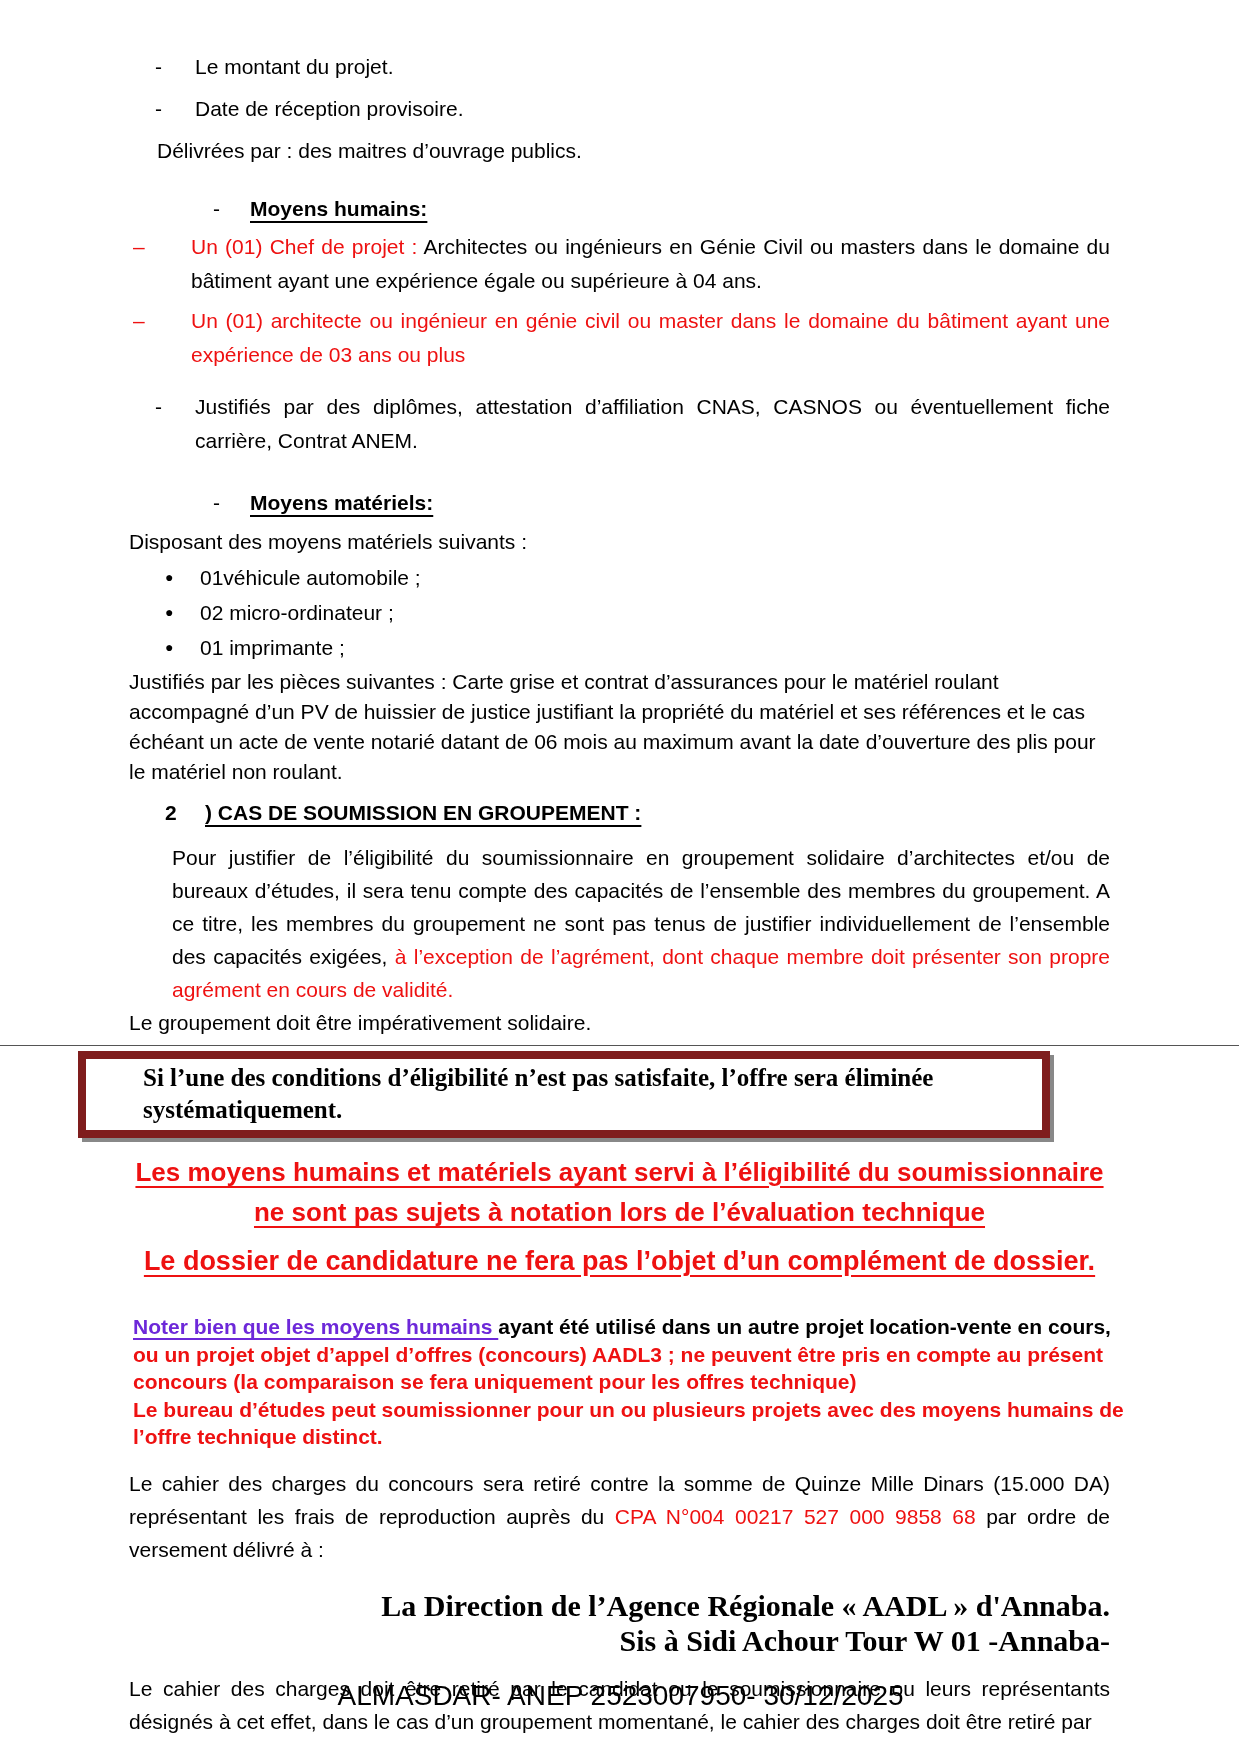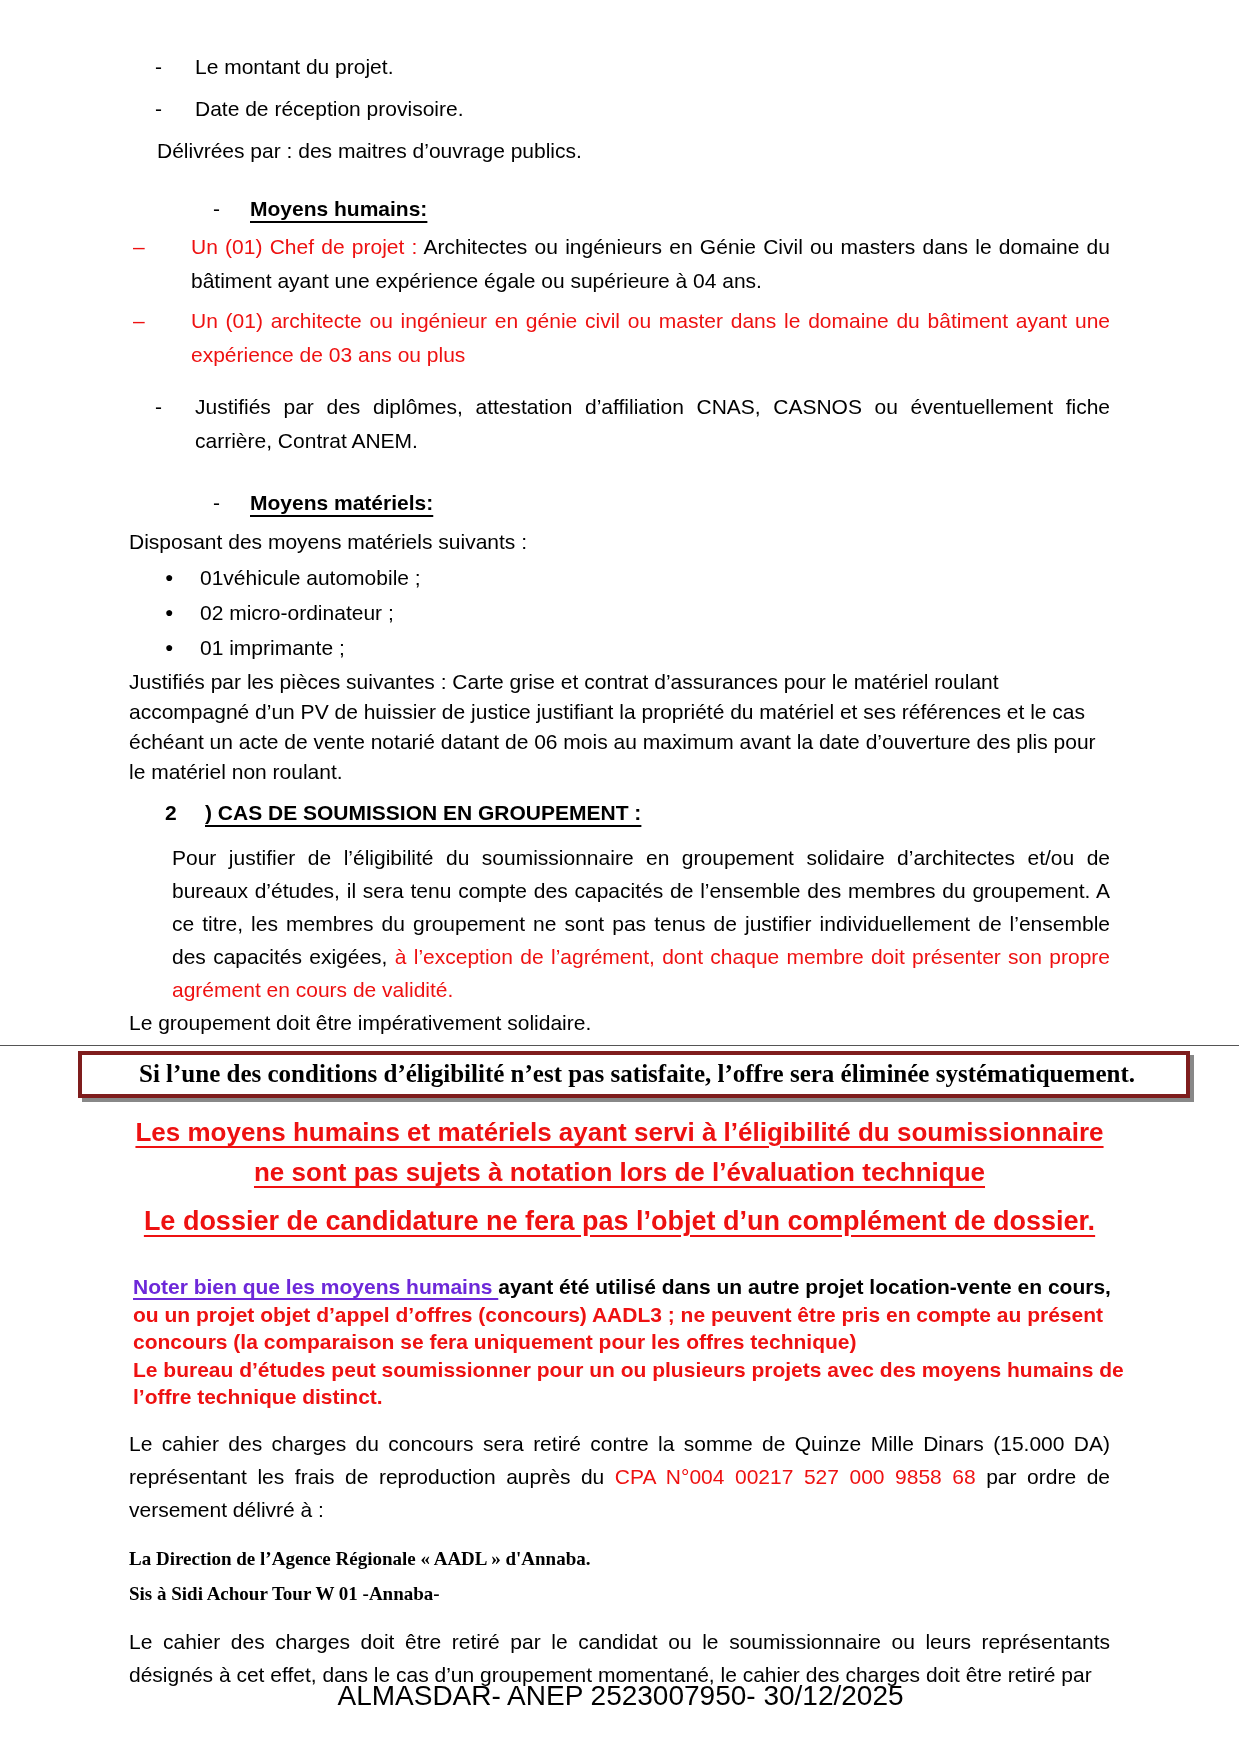--- a/index.html
+++ b/index.html
@@ -49,22 +49,22 @@
   .h2{display:flex;font-weight:bold;line-height:32px;margin-top:10px;font-size:21px;}
   .h2 .num{flex:0 0 40px;margin-left:36px;}
   .h2 .ttl{text-decoration:underline;text-underline-offset:5px;}
   .grp-para{line-height:33px;margin:12px 0 0 43px;width:938px;}
   .grp-last{line-height:33px;}
 
   
   .pre-box-line{height:1px;background:#555;margin:6px -129px 5px -131px;}
   .warnbox{
     box-sizing:border-box;
-    margin-left:-51px;width:1112px;
-    border:4px solid #7f1d1d;
+    margin-left:-51px;width:972px;
+    border:8px solid #7f1d1d;
     box-shadow:4px 4px 0 #888;
     background:#fff;
     font-family:"Liberation Serif", serif;
     font-weight:bold;font-size:25px;line-height:32px;
     padding:3px 10px 4px 57px;
   }
 
   
   .notice1{margin-top:14px;text-align:center;font-weight:bold;font-size:26px;line-height:40px;color:#ee1111;}
   .notice1 .inner{text-decoration:underline;text-underline-offset:5px;margin-top:35px;}
@@ -72,21 +72,21 @@
   .notice2 .inner{text-decoration:underline;text-underline-offset:5px;}
 
   
   .note{margin:32px 0 0 4px;font-weight:bold;font-size:21px;line-height:27.5px;width:1000px;}
   .note .ru{color:#6d28d9;text-decoration:underline;text-underline-offset:4px;}
 
   
   .cahier{margin-top:16px;line-height:33px;}
 
   
-  .address{margin-top:15px;text-align:left;font-family:"Liberation Serif", serif;font-weight:bold;font-size:19px;line-height:35px;}
+  .address{margin-top:22px;text-align:right;font-family:"Liberation Serif", serif;font-weight:bold;font-size:30px;line-height:35px;}
 
   
   .retrait{margin-top:14px;line-height:33px;}
 
   
   .footer{position:absolute;left:0;bottom:42px;width:100%;text-align:center;font-size:28px;}
 </style>
 </head>
 <body>
 

